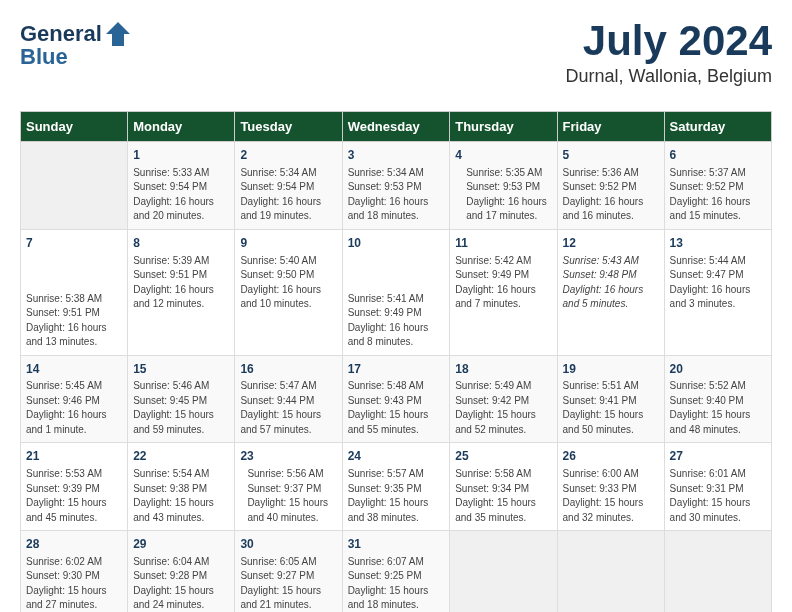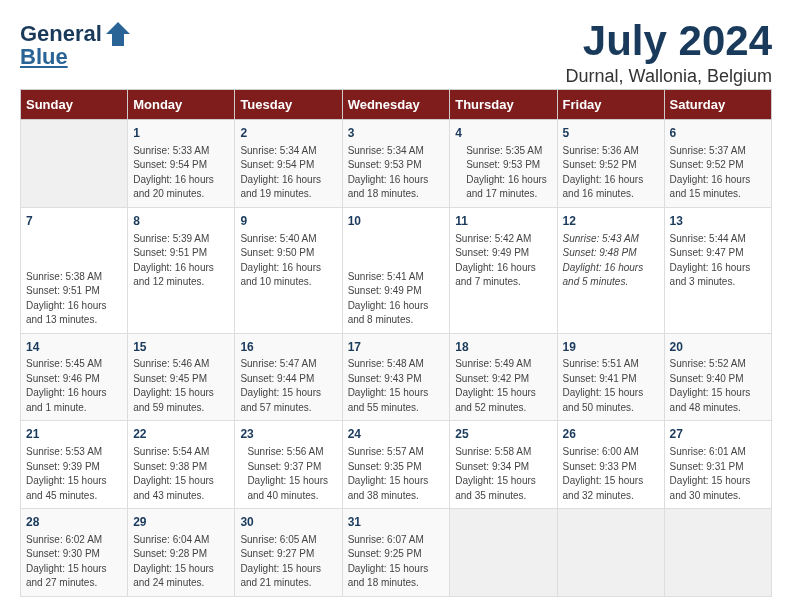--- a/index.html
+++ b/index.html
@@ -7,21 +7,21 @@
       font-family: Arial, sans-serif;
       background: #fff;
       width: 792px;
       min-height: 612px;
       padding: 20px;
     }
     .header-section {
       display: flex;
       justify-content: space-between;
       align-items: flex-start;
-      margin-bottom: 2px;
+      margin-bottom: 24px;
     }
     .logo {
       display: flex;
       align-items: center;
     }
     .logo-text {
       font-size: 22px;
       font-weight: bold;
       color: #1a3a5c;
       line-height: 1.1;
@@ -39,21 +39,21 @@
       font-size: 18px;
       color: #333;
       margin-top: 4px;
     }
     table {
       width: 100%;
       border-collapse: collapse;
       font-size: 11px;
     }
     thead tr th {
-      background-color: #7f1d1d;
+      background-color: #14532d;
       color: #fff;
       padding: 7px 5px;
       text-align: left;
       font-size: 13px;
       font-weight: bold;
       border: 1px solid #ccc;
     }
     tbody tr td {
       vertical-align: top;
       padding: 5px 5px;
@@ -93,21 +93,21 @@
 <div>
   <div class="header-section">
     <div class="logo">
       <div>
         <div style="display:flex; align-items:center;">
           <span class="logo-text">General</span>
           <svg width="28" height="28" viewBox="0 0 28 28" style="margin-left:2px;">
             <polygon points="14,2 26,14 20,14 20,26 8,26 8,14 2,14" fill="#2a6496"></polygon>
           </svg>
         </div>
-        <div style="font-size:22px; font-weight:bold; color:#2a6496; margin-top:-4px;text-decoration:underline;">Blue</div>
+        <div style="font-size:22px; font-weight:bold; color:#2a6496; margin-top:-4px;">Blue</div>
       </div>
     </div>
     <div class="title-section">
       <div class="month-title">July 2024</div>
       <div class="location-title">Durnal, Wallonia, Belgium</div>
     </div>
   </div>
 
   <table>
     <thead>

